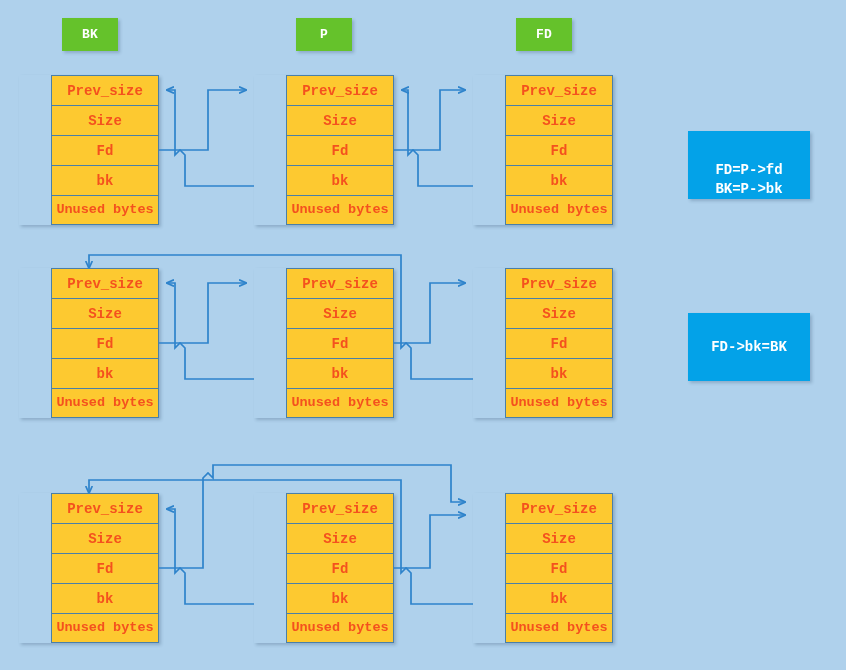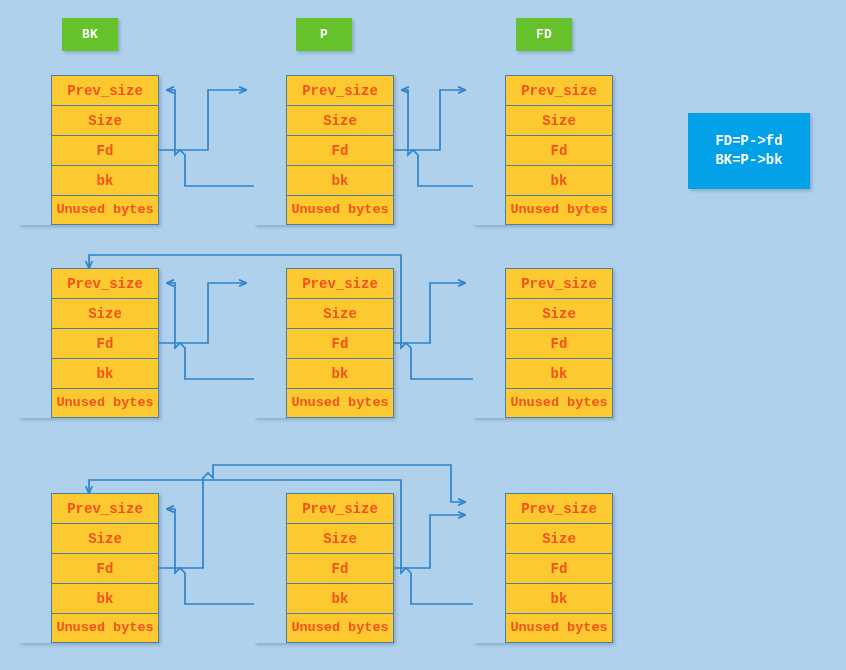--- a/index.html
+++ b/index.html
@@ -150,23 +150,26 @@
     <div class="field unused">Unused bytes</div>
   </div>
   <div class="chunk" style="left:473px;top:493px;">
     <div class="field">Prev_size</div>
     <div class="field">Size</div>
     <div class="field">Fd</div>
     <div class="field">bk</div>
     <div class="field unused">Unused bytes</div>
   </div>
 
-  <div class="note" style="left:688px;top:113px;height:76px;">
+  <div class="note" style="left:688px;top:131px;height:68px;justify-content:flex-end;">
     <span>FD=P-&gt;fd</span>
     <span>BK=P-&gt;bk</span>
+  </div>
+  <div class="note" style="left:688px;top:313px;height:68px;">
+    <span>FD-&gt;bk=BK</span>
   </div>
 
   <svg class="arrows" viewBox="0 0 846 670" xmlns="http://www.w3.org/2000/svg">
     <defs>
       <marker id="ah" markerWidth="8" markerHeight="8" refX="7" refY="4" orient="auto" markerUnits="userSpaceOnUse">
         <path d="M0,0.7 L7.4,4 L0,7.3" fill="none" stroke="#2E83CB" stroke-width="1.7"></path>
       </marker>
       <marker id="ahd" markerWidth="8" markerHeight="8" refX="7" refY="4" orient="auto" markerUnits="userSpaceOnUse">
         <path d="M0,0.7 L7.4,4 L0,7.3" fill="none" stroke="#2E83CB" stroke-width="1.7"></path>
       </marker>

